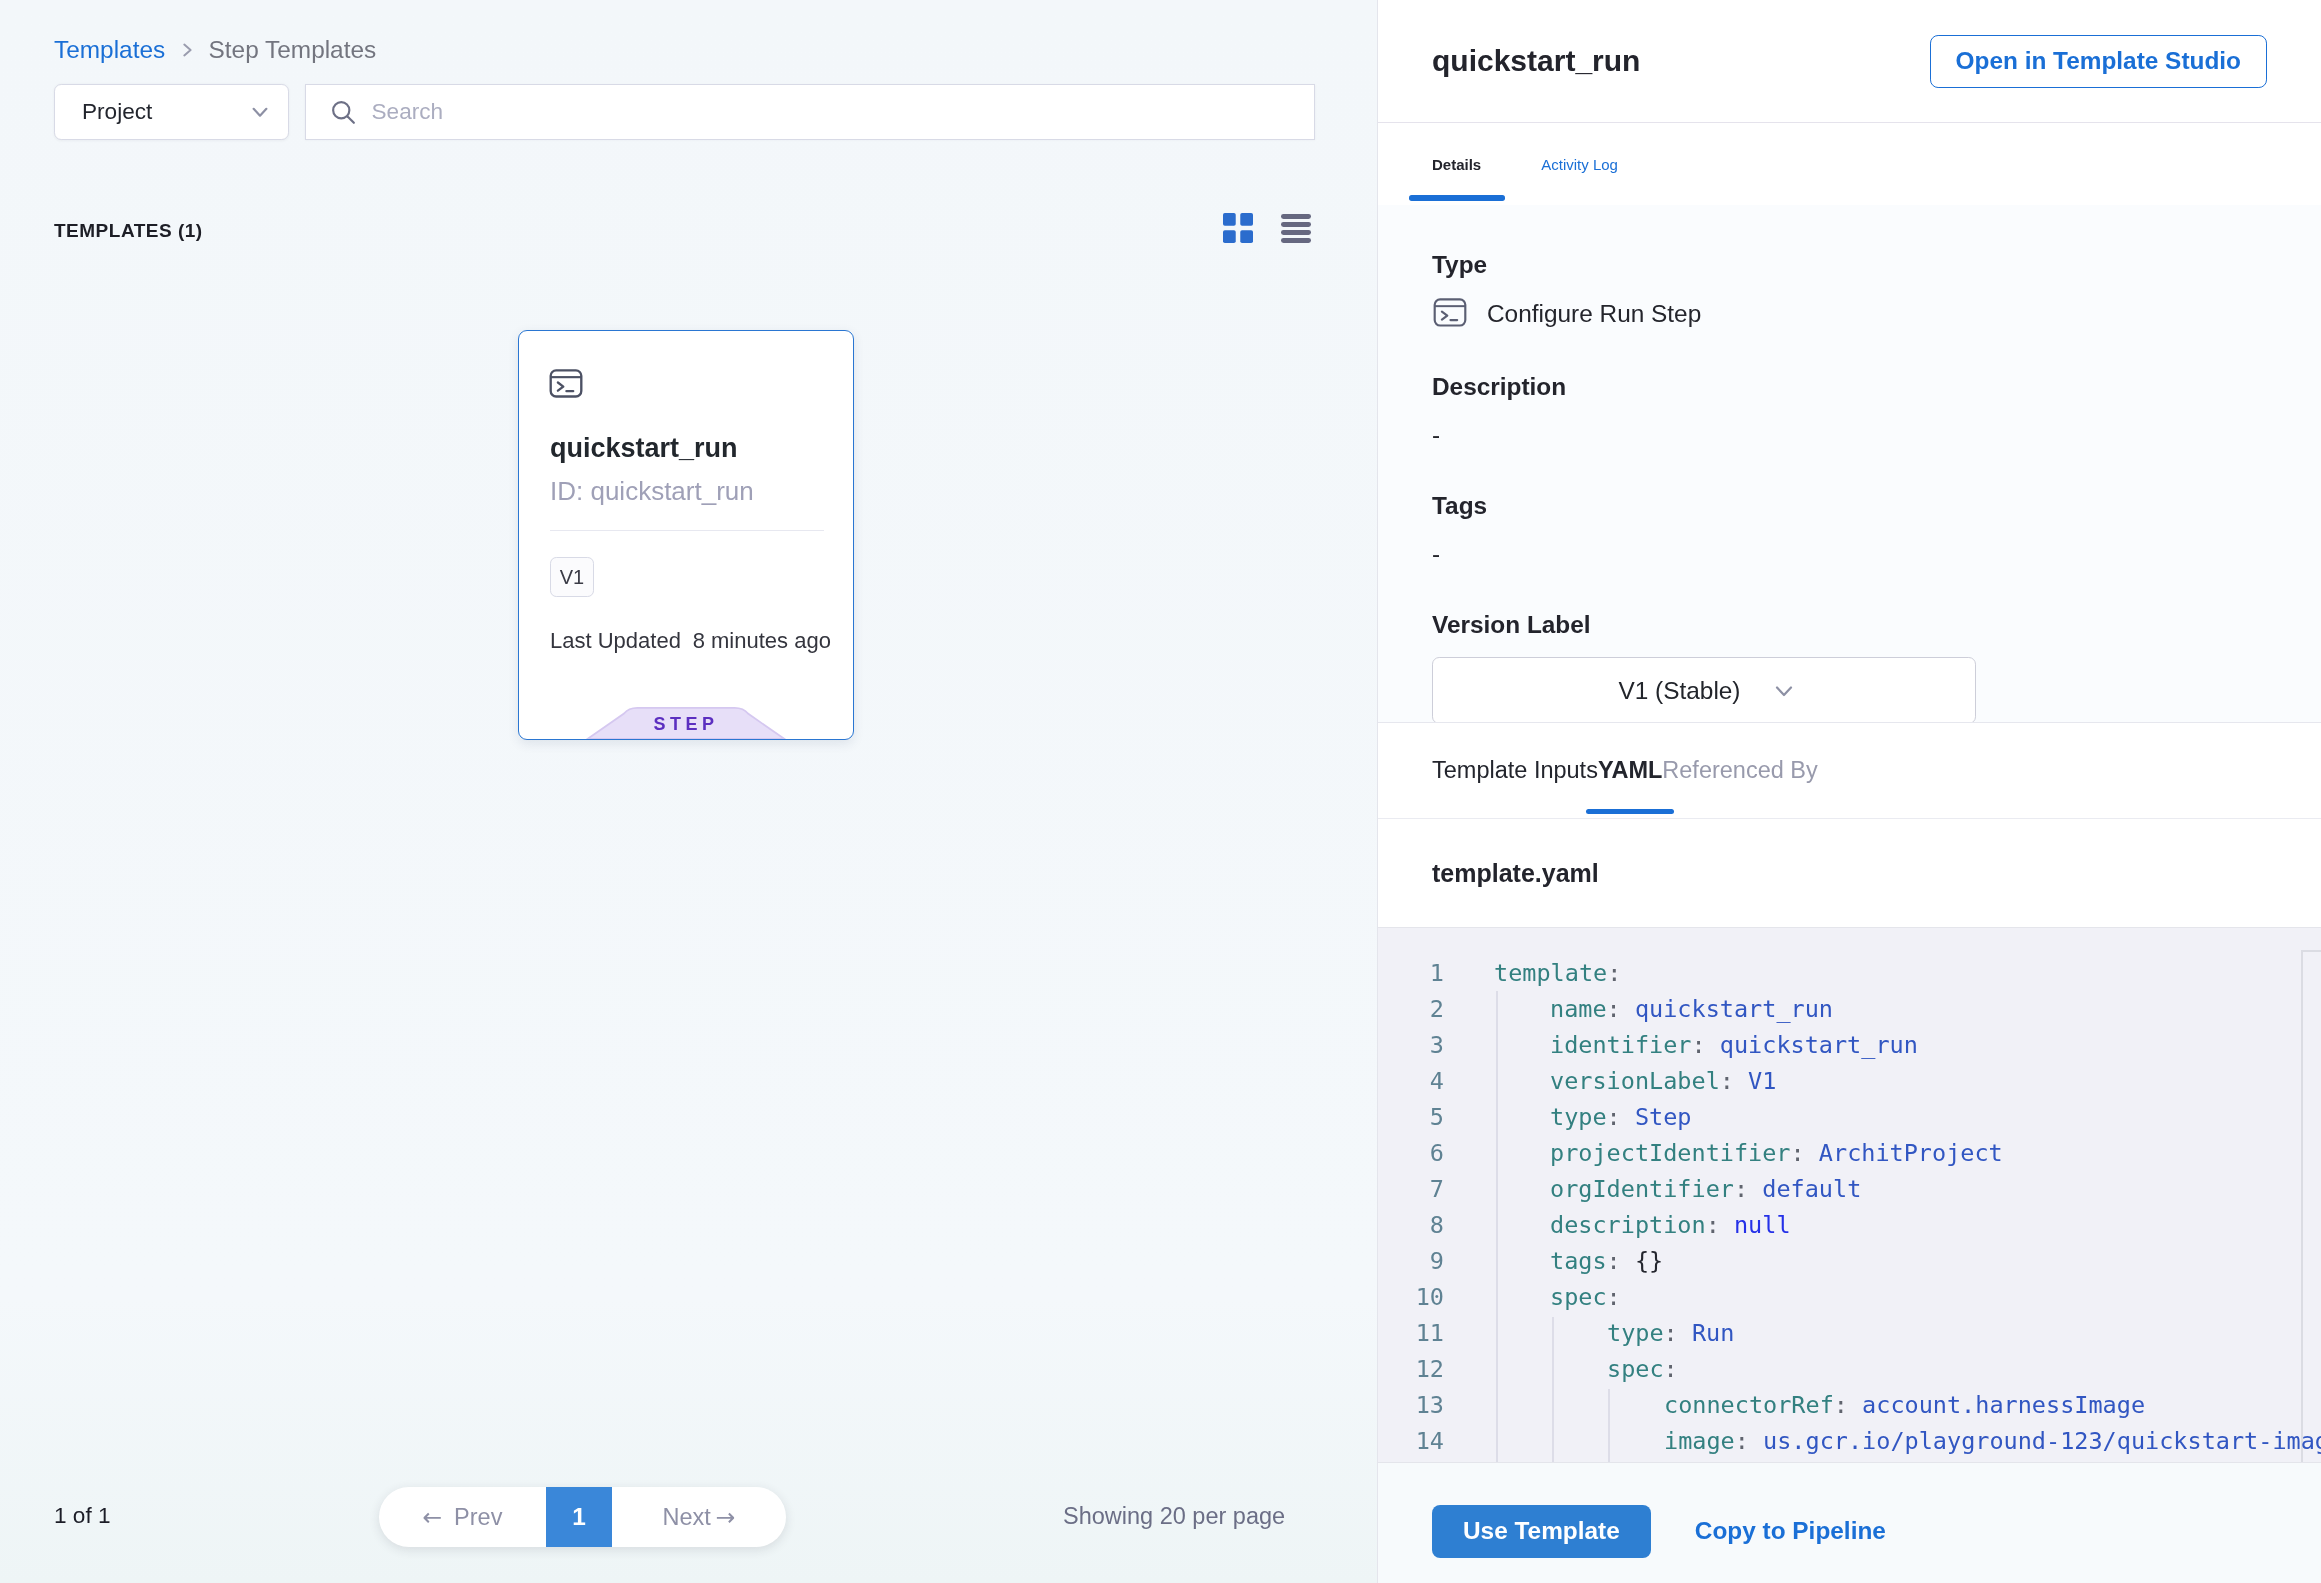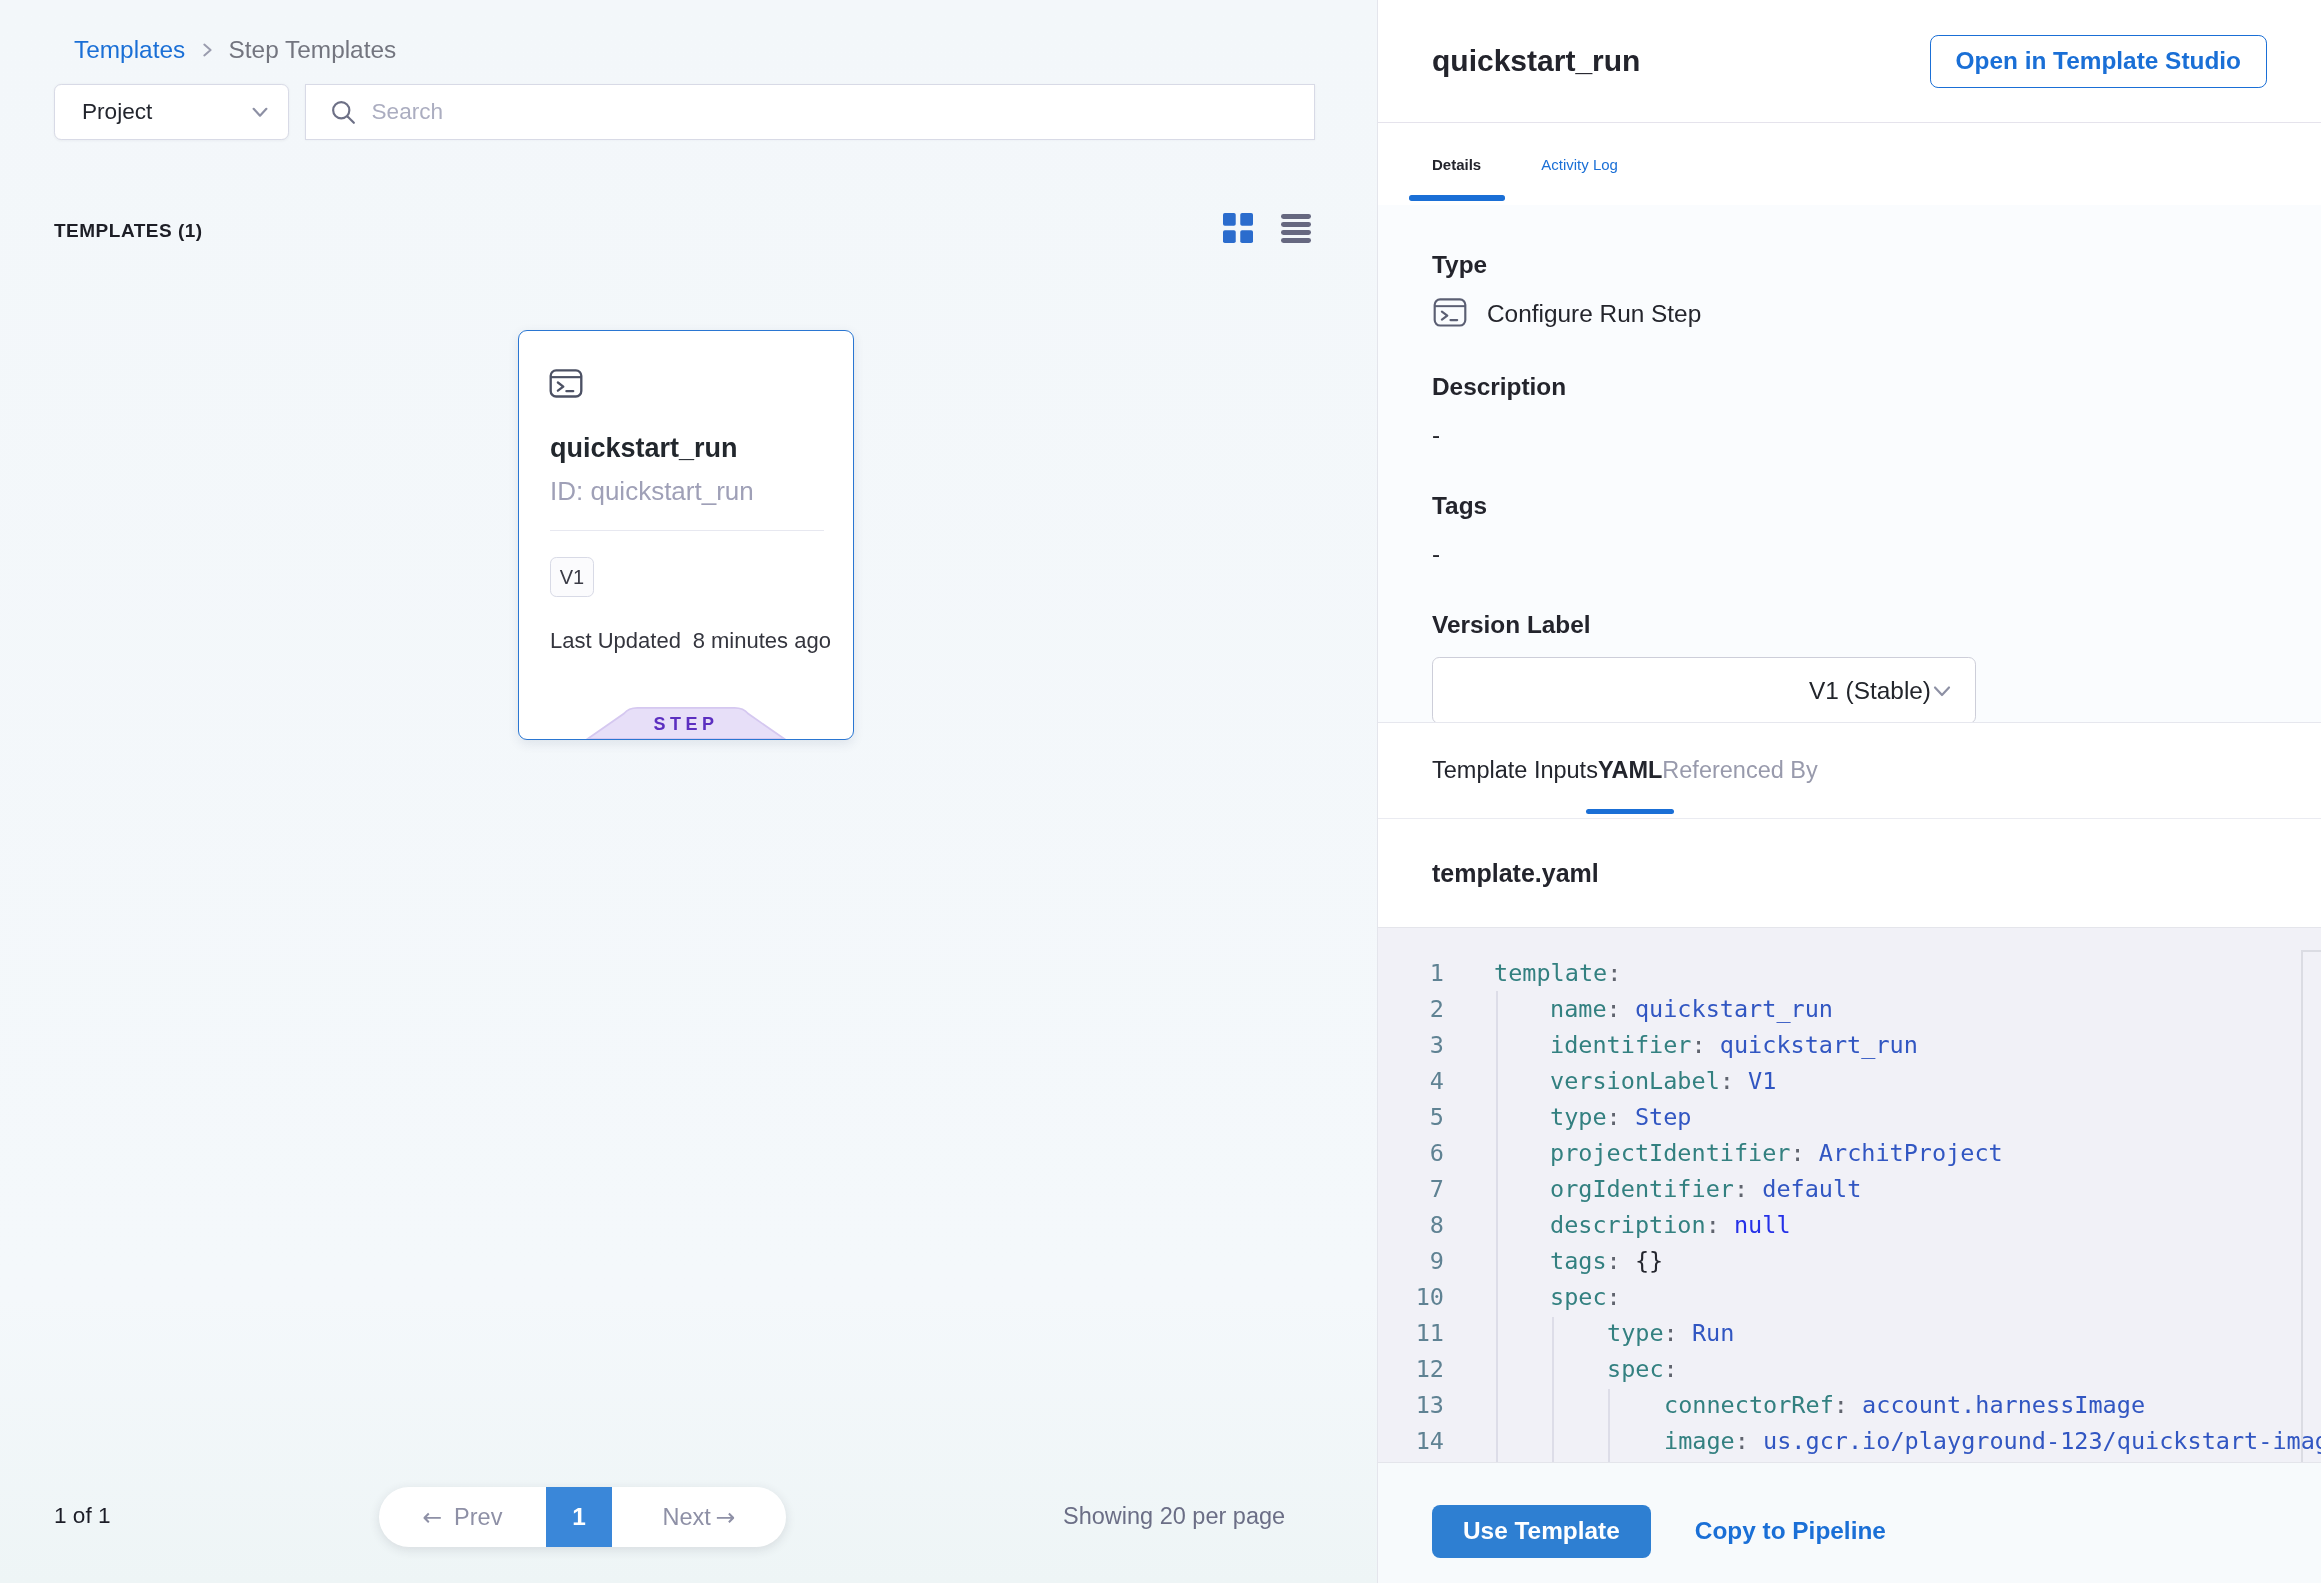--- a/index.html
+++ b/index.html
@@ -7,21 +7,21 @@
   #app {
     position: relative; width: 2321px; height: 1583px; overflow: hidden;
     font-family: "Liberation Sans", sans-serif; color: #23242c; background: #fff;
   }
 
   
   .left-panel {
     position: absolute; left: 0; top: 0; width: 1377px; height: 1583px;
     background: linear-gradient(180deg, #f3f7fa 0%, #f4f8fb 82%, #eef5f6 100%);
   }
-  .breadcrumb { position: absolute; left: 54px; top: 36px; display: flex; align-items: center; gap: 12.7px; font-size: 24.4px; margin-left: 20px; }
+  .breadcrumb { position: absolute; left: 54px; top: 36px; display: flex; align-items: center; gap: 12.7px; font-size: 24.4px; }
   .crumb-link { color: var(--accent, #1a6fd6); cursor: pointer; }
   .crumb-current { color: #73757f; }
 
   .select-project {
     position: absolute; left: 54px; top: 84px; width: 235px; height: 56px;
     background: #fff; border: 1.4px solid #d8dae6; border-radius: 7.2px;
     display: flex; align-items: center; justify-content: space-between;
     padding: 0 18px 0 27px; font-size: 22.6px; color: #22252d;
     box-shadow: 0 0.9px 2.7px rgba(40,41,61,.05); cursor: pointer;
   }
@@ -98,22 +98,22 @@
   .rp-tab.link { color: var(--accent, #1a6fd6); }
 
   .rp-details { height: 517px; flex: none; background: #fafcfe; padding: 46px 54px 0; }
   .d-label { font-size: 24.4px; font-weight: 700; color: #23242c; }
   .d-type-row { display: flex; align-items: center; gap: 19px; margin-top: 15.4px; margin-bottom: 40px; }
   .d-value { font-size: 24.4px; color: #24252c; }
   .d-dash { font-size: 24.4px; color: #24252c; margin-top: 20px; margin-bottom: 43px; }
   .version-select {
     margin-top: 18px; width: 544px; height: 67px; background: #fff;
     border: 1.4px solid #cdced9; border-radius: 7.2px; cursor: pointer;
-    display: flex; align-items: center; justify-content: flex-end;
-    padding: 0 22px 0 27px; font-size: 24.4px; color: #22252b;
+    display: flex; align-items: center; justify-content: center;
+    padding: 0 22px 0 27px; font-size: 24.4px; color: #22252b; gap: 32px;
   }
 
   .rp-subtabs {
     height: 97px; flex: none; background: #fff; border-top: 0.9px solid #e6e7ee; border-bottom: 0.9px solid #eaebf1;
     display: flex; align-items: stretch; padding-left: 54px; 
   }
   .sub-tab { position: relative; display: flex; align-items: center; font-size: 23.5px; color: #23252d; cursor: pointer; }
   .sub-tab.active { font-weight: 700; }
   .sub-tab.active::after {
     content: ""; position: absolute; left: 50%; transform: translateX(-50%); bottom: 3.6px;

